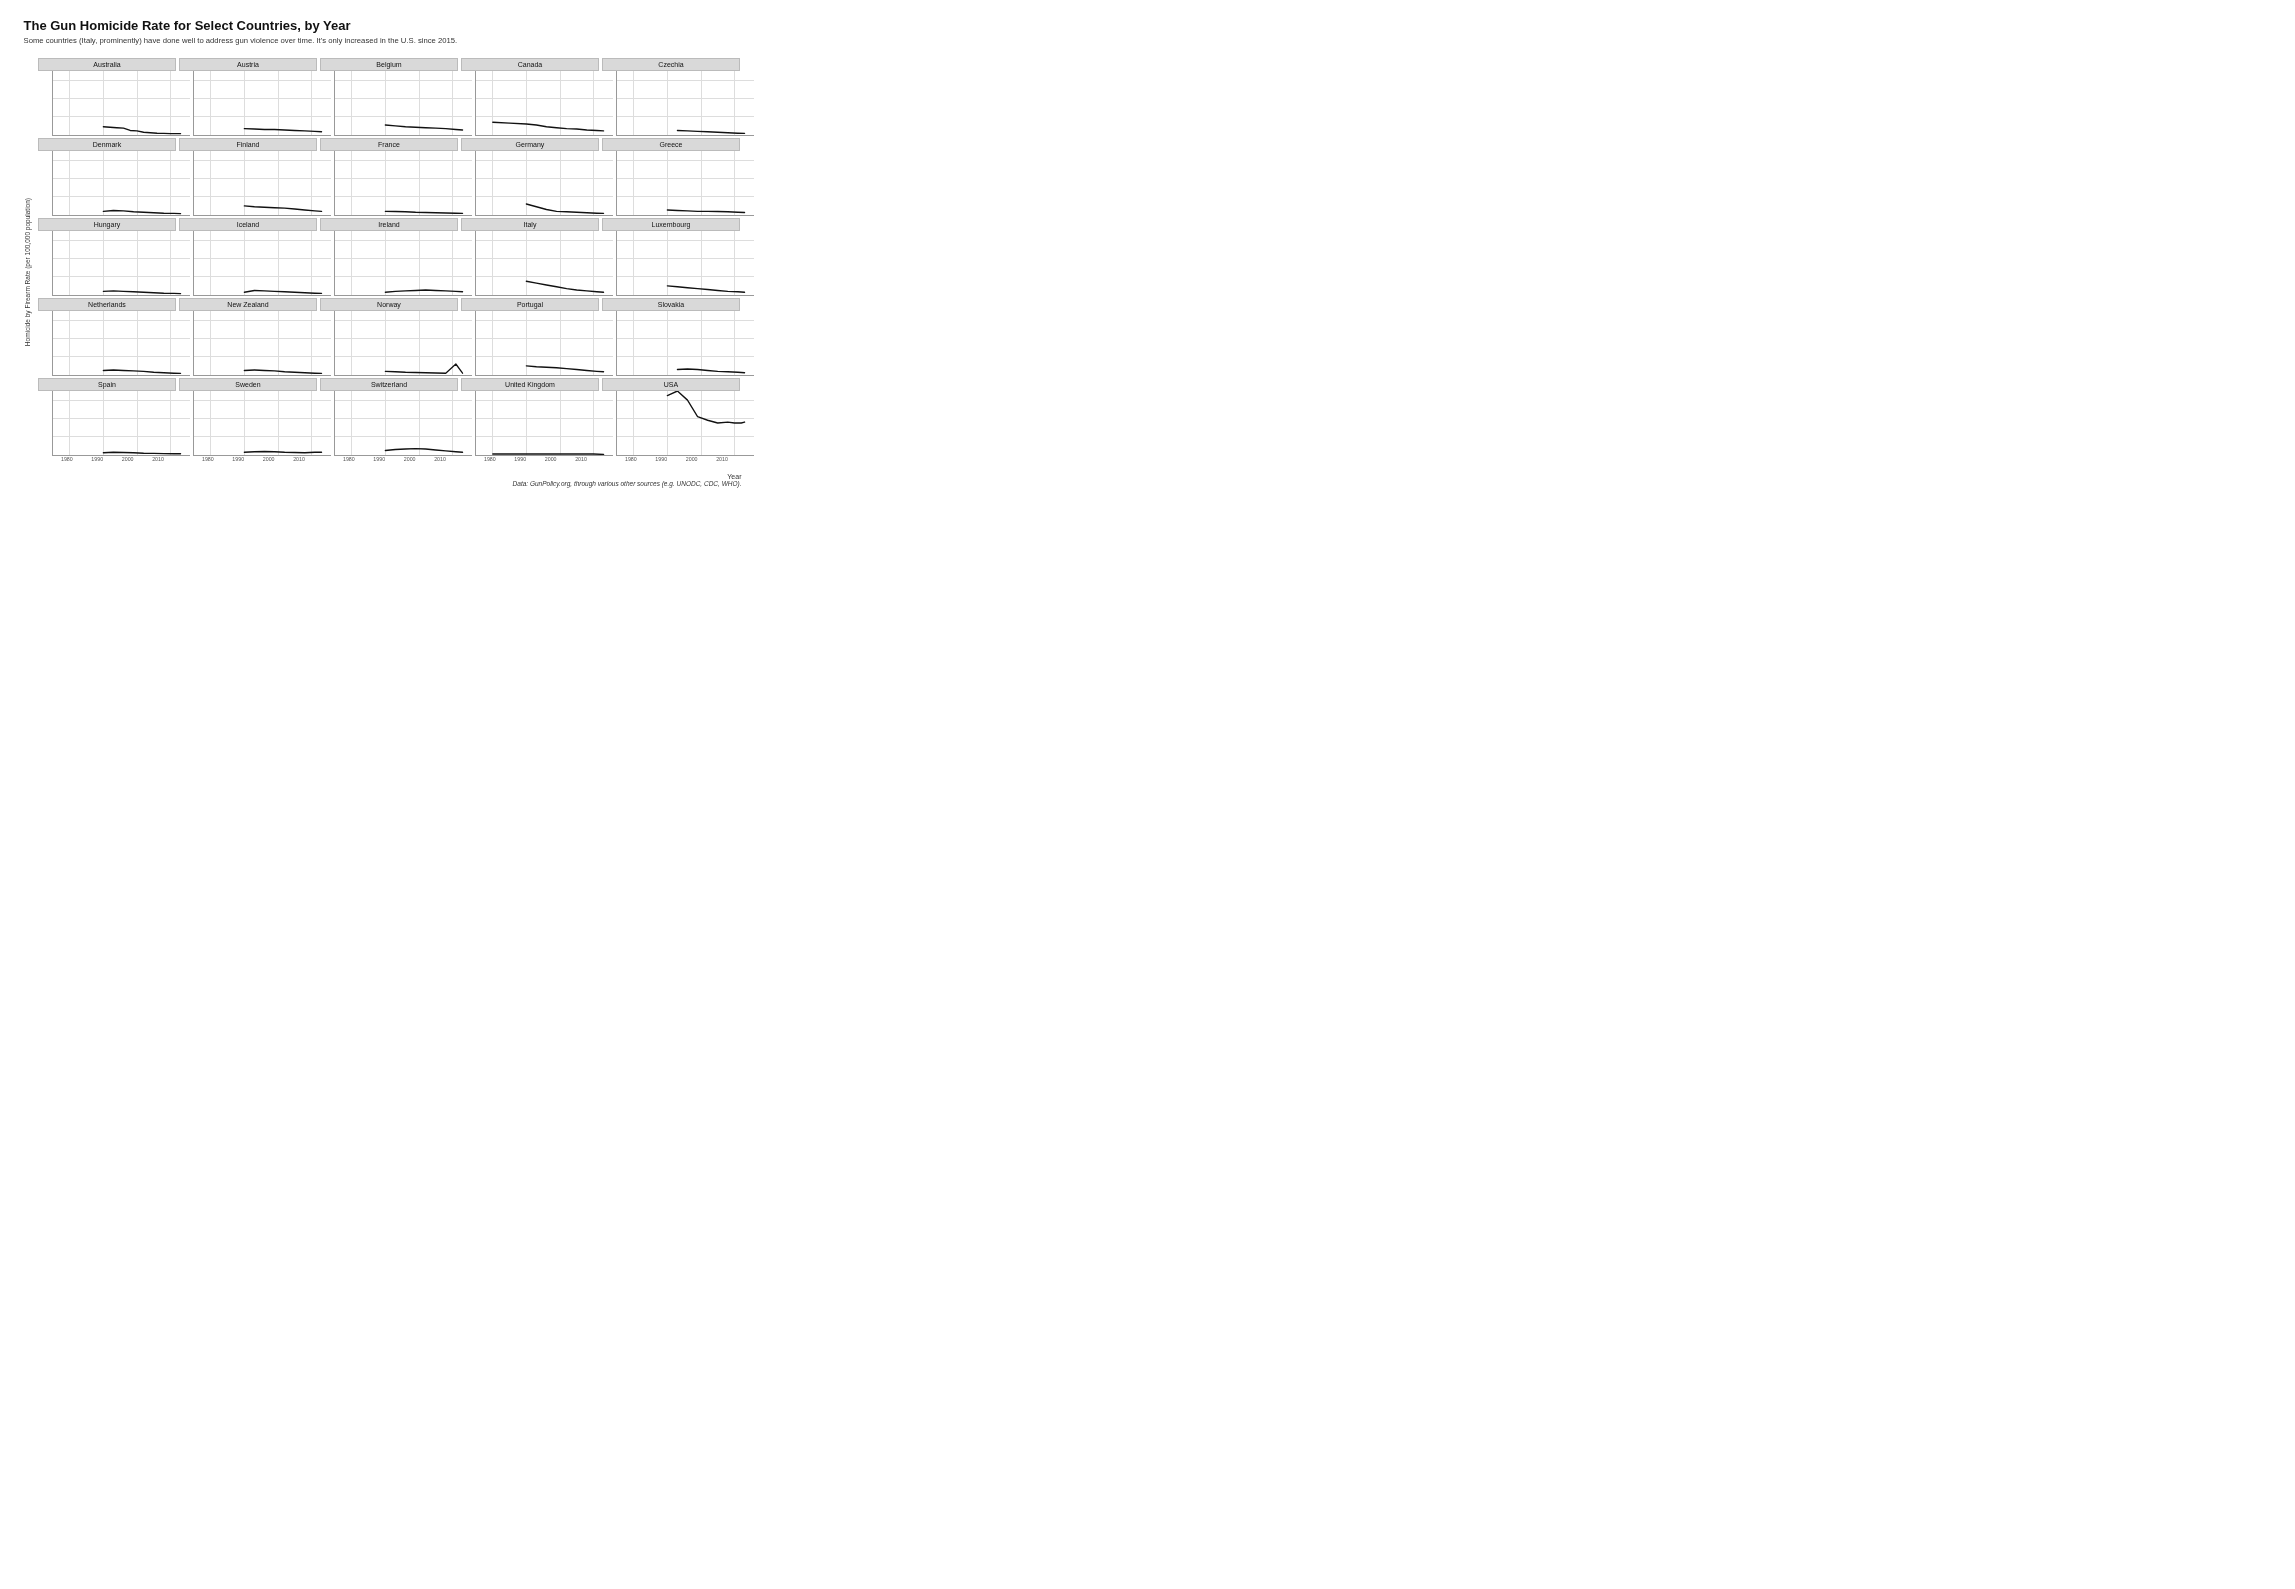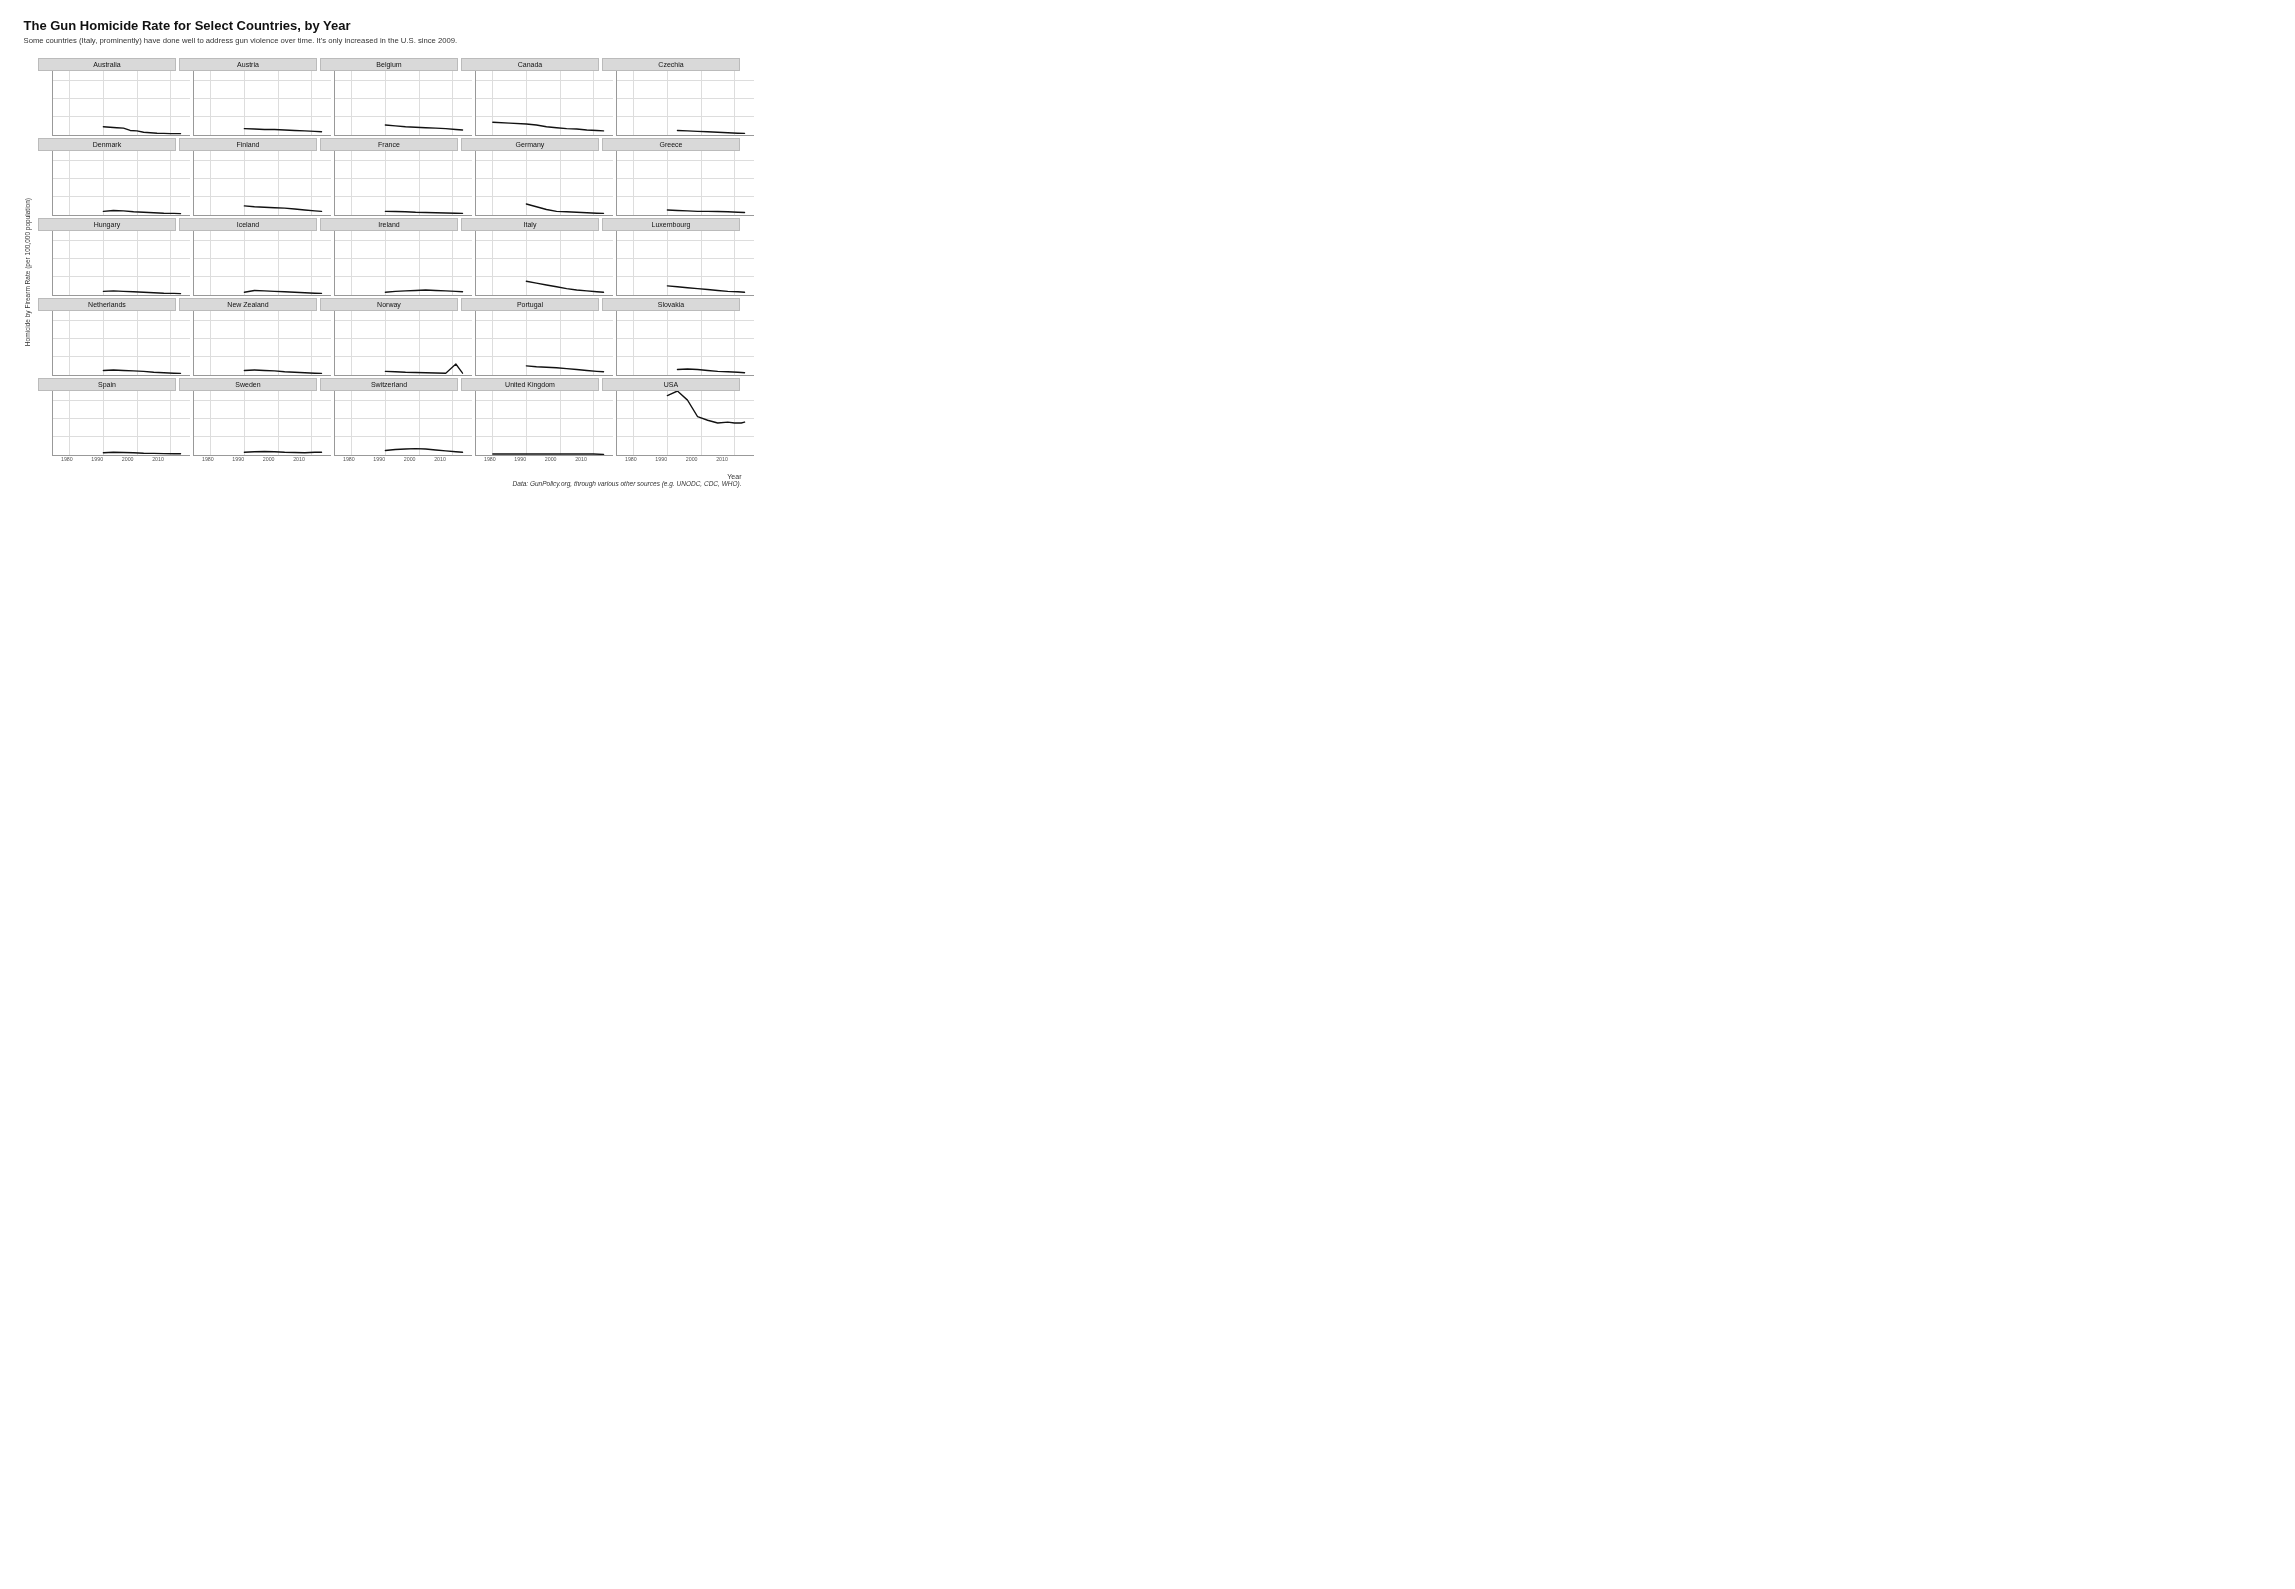--- a/index.html
+++ b/index.html
@@ -90,21 +90,21 @@
       top: 0; left: 0;
       width: 100%;
       height: 100%;
       overflow: visible;
     }
   </style>
 </head>
 <body>
 
 <h1 class="main-title">The Gun Homicide Rate for Select Countries, by Year</h1>
-<p class="subtitle">Some countries (Italy, prominently) have done well to address gun violence over time. It's only increased in the U.S. since 2009.</p>
+<p class="subtitle">Some countries (Italy, prominently) have done well to address gun violence over time. It's only increased in the U.S. since 2015.</p>
 
 <div class="chart-area">
   <div class="y-axis-label">Homicide by Firearm Rate (per 100,000 population)</div>
   <div style="flex:1; position:relative;">
     <div class="grid-container" id="grid-container">
 
     <div class="cell">
           <div class="cell-inner">
             <div class="country-label">Australia</div>
             <div class="plot-area" style="margin-left: 14px;">

